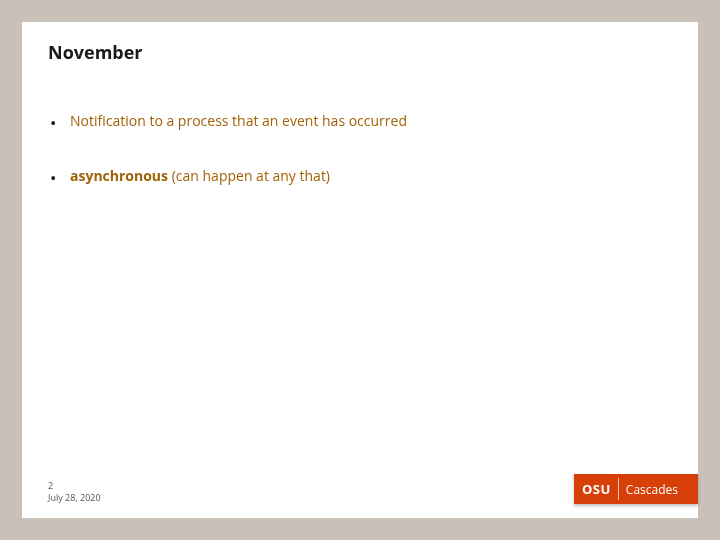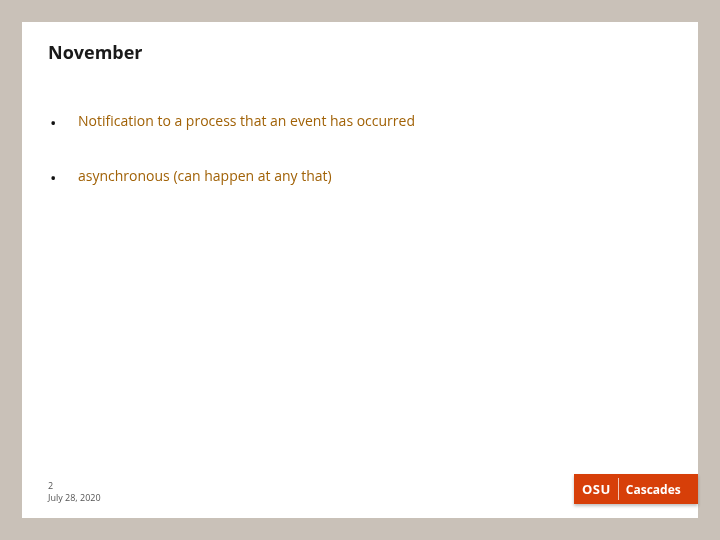--- a/index.html
+++ b/index.html
@@ -38,21 +38,21 @@
     margin-bottom: 36px;
   }
   ul.bullets li::before {
     content: "•";
     position: absolute;
     left: 2px;
     top: 0;
     color: #111;
     font-size: 17px;
   }
-  .bold { font-weight: 400; margin-left: 8px; }
+  .bold { font-weight: 700; }
   .footer {
     position: absolute;
     left: 26px;
     bottom: 14px;
     font-size: 9px;
     color: #555;
     line-height: 1.35;
   }
   .logo {
     position: absolute;
@@ -73,21 +73,21 @@
     letter-spacing: 0.5px;
   }
   .logo .divider {
     width: 1px;
     height: 22px;
     background: rgba(255,255,255,0.7);
     margin: 0 7px;
   }
   .logo .cascades {
     font-size: 12px;
-    font-weight: 700;
+    font-weight: 400;
   }
 </style>
 </head>
 <body>
 
 <div class="frame">
   <div class="slide">
 
     <div class="title">November</div>
 

